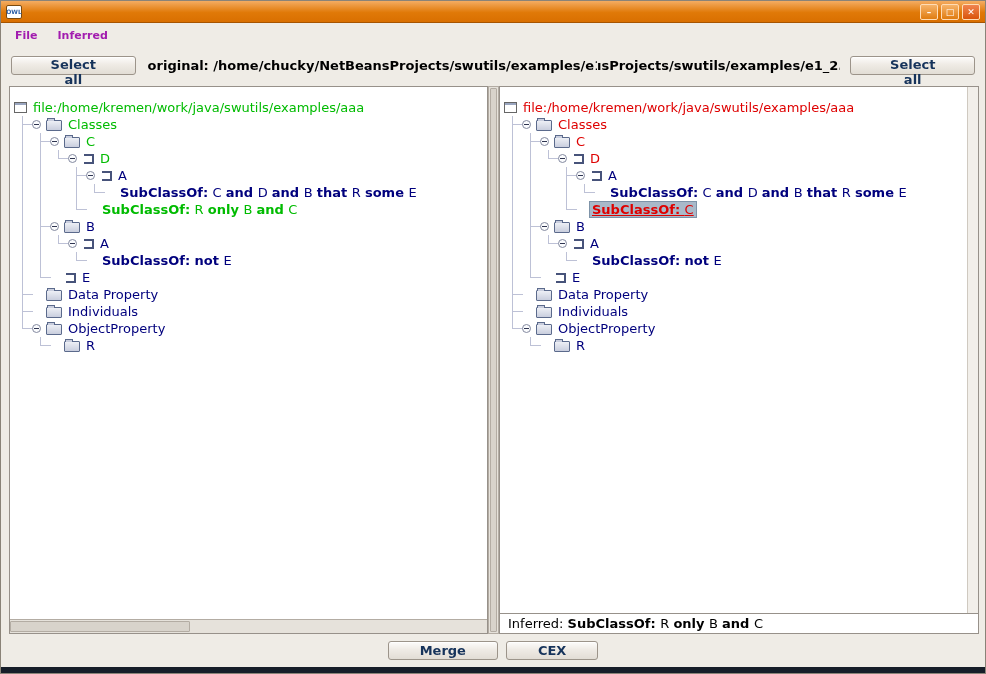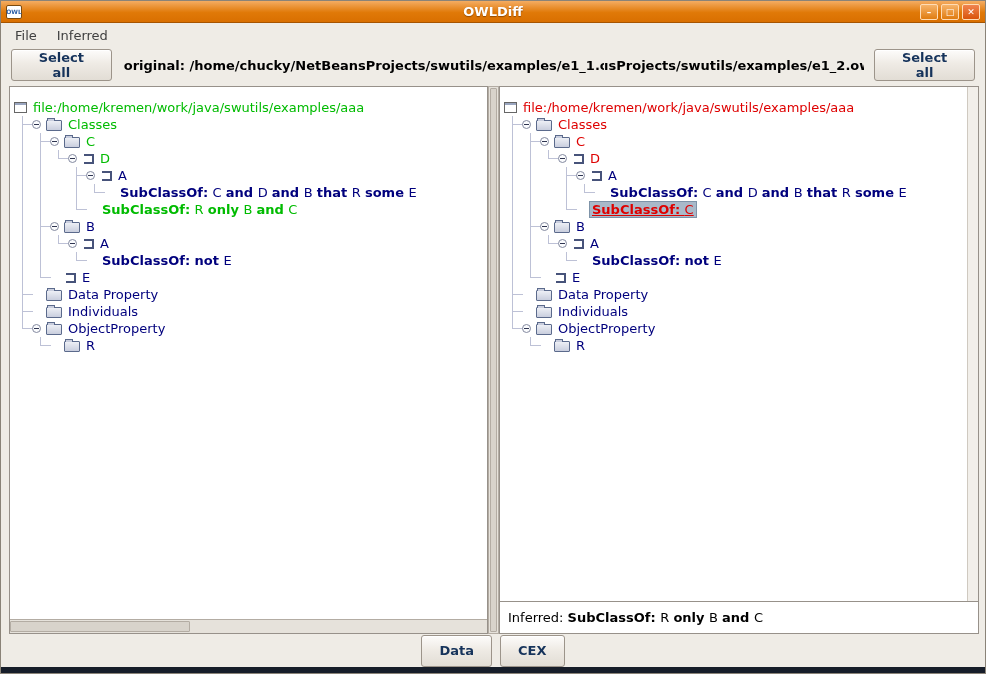--- a/index.html
+++ b/index.html
@@ -17,26 +17,26 @@
     font-weight:bold;font-size:13px;text-shadow:0 1px 1px rgba(90,40,0,.55)}
   .win-btns{margin-left:auto;display:flex;gap:3px;margin-right:5px;z-index:2}
   .win-btn{width:18px;height:16px;border:1px solid #FFDCB5;border-radius:2px;
     background:linear-gradient(#F6B36A,#E07C10);color:#fff;font-size:9px;line-height:14px;
     text-align:center;font-weight:bold;cursor:default}
   .win-btn.close{background:linear-gradient(#F08450,#D9540A)}
 
   
   .menubar{position:absolute;top:23px;left:0;width:100%;height:22px;display:flex;
     align-items:center;gap:20px;padding-left:14px;background:#EFECE6}
-  .menu-item{font-size:13px;font-weight:normal;color:#404040;cursor:default}
+  .menu-item{font-size:11px;font-weight:bold;color:#a21caf;cursor:default}
 
   
   .toolbar{position:absolute;top:46px;left:0;width:100%;height:36px;display:flex;
     align-items:center;padding:0 10px}
-  .gtk-btn{height:32px;padding:0 17px;border:1px solid #9C948A;border-radius:3px;
+  .gtk-btn{height:19px;padding:0 31px;border:1px solid #9C948A;border-radius:3px;
     background:linear-gradient(#FDFCFB,#EFEBE5 45%,#E2DDD5);
     font-size:13px;font-weight:bold;color:#16335B;
     box-shadow:inset 0 1px 0 rgba(255,255,255,.85);cursor:default;
     font-family:"DejaVu Sans","Liberation Sans",sans-serif}
   .path-label{font-size:13px;font-weight:bold;color:#000;margin-left:12px;white-space:nowrap;overflow:hidden}
   .path-label.right{margin-left:auto;margin-right:10px}
 
   
   .panel{position:absolute;top:85px;background:#fff;border:1px solid #97918A}
   .panel.left{left:8px;width:479px;height:548px}
@@ -71,34 +71,33 @@
   .tree-row.selected .label{background:#A9B9C9;box-shadow:0 0 0 1px #7E93A8;text-decoration:underline}
 
   
   .vscroll{position:absolute;top:85px;left:487px;width:11px;height:548px;background:#E6E2DB;border:1px solid #B3ACA3}
   .vscroll .thumb{position:absolute;left:1px;right:1px;top:1px;bottom:1px;background:#D8D3CB;border:1px solid #B3ACA3;border-radius:1px}
   .hscroll{position:absolute;left:0;right:0;bottom:0;height:14px;background:#E6E2DB;border-top:1px solid #B3ACA3}
   .hscroll .thumb{position:absolute;left:0;top:1px;width:180px;bottom:1px;background:#D8D3CB;border:1px solid #B3ACA3;border-radius:1px}
   .rscroll{position:absolute;right:0;top:0;width:11px;bottom:0;background:#F2EFEA;border-left:1px solid #CFC9C0}
 
   
-  .inferred{height:32px;border-top:1px solid #97918A;background:#fff;display:flex;
+  .inferred{height:20px;border-top:1px solid #97918A;background:#fff;display:flex;
     align-items:center;padding-left:8px;font-size:13px;color:#000;flex:none}
 
   
   .footer{position:absolute;top:633px;left:0;width:100%;height:33px;display:flex;
     align-items:center;justify-content:center;gap:8px}
   .bottom-strip{position:absolute;left:0;top:666px;width:100%;height:8px;background:#161D29}
 </style>
 </head>
 <body>
 
 <div class="titlebar">
   <div class="app-icon">OWL</div>
-  <div class="title-text">OWLDiff</div>
   <div class="win-btns">
     <div class="win-btn">–</div>
     <div class="win-btn">□</div>
     <div class="win-btn close">✕</div>
   </div>
 </div>
 
 <div class="menubar">
   <span class="menu-item">File</span>
   <span class="menu-item">Inferred</span>
@@ -458,17 +457,17 @@
         </div>
       </div>
     <div class="rscroll"></div>
   </div>
   <div class="inferred">
     <span><span class="seg">Inferred: </span><span class="seg" style="font-weight: bold;">SubClassOf: </span><span class="seg">R </span><span class="seg" style="font-weight: bold;">only </span><span class="seg">B </span><span class="seg" style="font-weight: bold;">and </span><span class="seg">C</span></span>
   </div>
 </div>
 
 <div class="footer">
-  <button class="gtk-btn">Data</button>
+  <button class="gtk-btn">Merge</button>
   <button class="gtk-btn">CEX</button>
 </div>
 
 <div class="bottom-strip"></div>
 
 </body></html>

